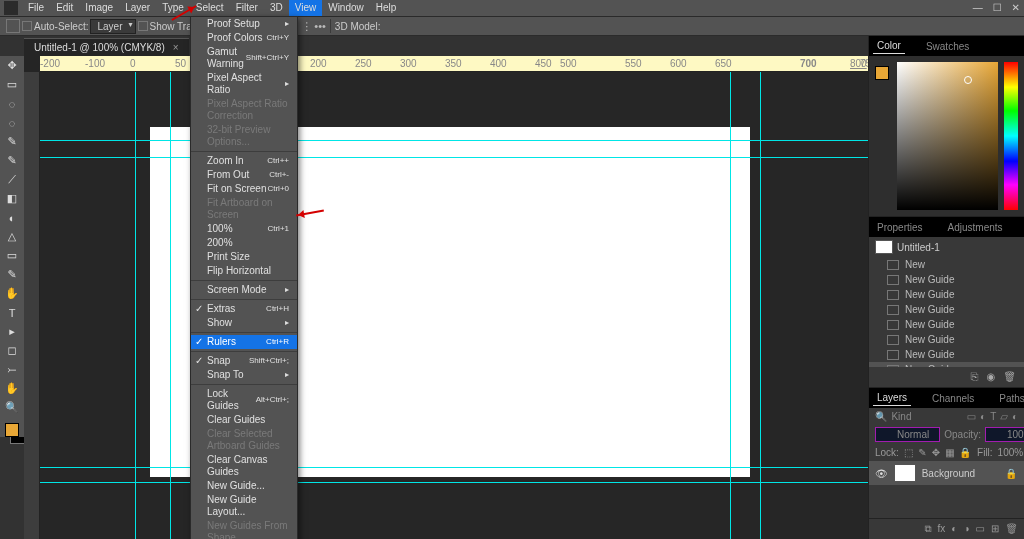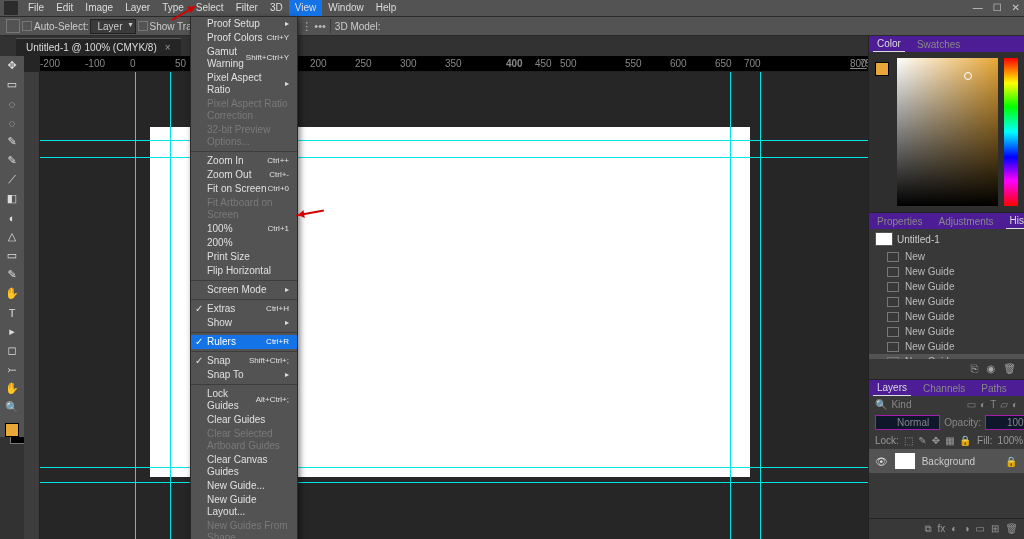--- a/index.html
+++ b/index.html
@@ -9,48 +9,48 @@
 .menubar .mi{padding:0 6px;line-height:16px;color:#ddd}
 .menubar .mi.on{background:#1473e6}
 .winctrl{position:absolute;right:4px;top:0;display:flex;gap:10px;color:#ccc;line-height:16px}
 .optbar{height:20px;background:#535353;border-top:1px solid #2a2a2a;border-bottom:1px solid #2b2b2b;display:flex;align-items:center;padding-left:6px;gap:2px;color:#ccc}
 .optbar .sq{width:14px;height:14px;border:1px solid #777}
 .optbar .cb{width:10px;height:10px;border:1px solid #777}
 .optbar .drp{background:#3a3a3a;padding:1px 12px 1px 6px;border:1px solid #222;position:relative}
 .optbar .drp:after{content:"▾";position:absolute;right:2px;top:0;font-size:8px}
 .optbar .ico{color:#bbb;font-size:11px}
 .optbar .sep{width:1px;height:14px;background:#3a3a3a;margin:0 2px}
-.tabbar{height:20px;background:#323232;display:flex;align-items:end;padding-left:16px}
+.tabbar{height:20px;background:#323232;display:flex;align-items:end;padding-left:24px}
 .tab{background:#252525;padding:3px 10px;color:#ddd;display:flex;gap:8px;align-items:center;border-top:1px solid #555}
 .tab .x{color:#999}
 .toolbar{position:absolute;left:0;top:56px;width:24px;background:#535353;display:flex;flex-direction:column;align-items:center;padding-top:2px;gap:4px}
 .toolbar .t{width:18px;height:15px;display:flex;align-items:center;justify-content:center;color:#ddd;font-size:11px}
 .toolbar .fg{width:14px;height:14px;background:#e8a736;border:1px solid #000;margin-top:4px;position:relative}
 .toolbar .fg:after{content:"";position:absolute;left:4px;top:4px;width:14px;height:14px;background:#000;border:1px solid #777;z-index:-1}
 .canvaswrap{position:absolute;left:24px;top:56px;right:156px;bottom:0;background:#252525}
-.ruler-h{position:absolute;left:16px;right:0;top:0;height:16px;background:#000000;border-bottom:1px solid #222;color:#888;font-size:7px;overflow:hidden}
+.ruler-h{position:absolute;left:16px;right:0;top:0;height:16px;background:#fef9c3;border-bottom:1px solid #222;color:#888;font-size:7px;overflow:hidden}
 .ruler-h span{position:absolute;top:2px}
 .ruler-v{position:absolute;left:0;top:16px;bottom:0;width:16px;background:#3d3d3d;border-right:1px solid #222}
 .stage{position:absolute;left:16px;top:16px;right:0;bottom:0;background:#262626}
 .artboard{position:absolute;left:110px;top:55px;width:600px;height:350px;background:#fff}
 .guide-v{position:absolute;top:0;bottom:0;width:1px;background:#00e6e6}
 .guide-h{position:absolute;left:0;right:0;height:1px;background:#00e6e6}
 .menu{position:absolute;left:190px;top:16px;width:108px;background:#535353;border:1px solid #2a2a2a;box-shadow:2px 2px 6px rgba(0,0,0,.5);z-index:10}
 .menu .row{display:flex;justify-content:space-between;align-items:center;padding:1px 8px 1px 16px;line-height:12px;color:#e0e0e0;position:relative}
 .menu .row.dis{color:#7a7a7a}
 .menu .row.hl{background:#1473e6;color:#fff}
 .menu .row .chk{position:absolute;left:4px}
 .menu .row .sub{font-size:8px}
 .menu .sep{height:1px;background:#3d3d3d;margin:2px 0}
 .arrow{position:absolute;width:28px;height:2px;background:#d40000;z-index:20}
 .arrow:after{content:"";position:absolute;right:-2px;top:-3px;border:4px solid transparent;border-left:6px solid #d40000}
 .arrow.a1{left:170px;top:12px;transform:rotate(-30deg)}
 .arrow.a2{left:296px;top:212px;transform:rotate(170deg)}
 .rpanel{position:absolute;right:0;top:36px;width:156px;bottom:0;background:#383838;border-left:1px solid #222;display:flex;flex-direction:column}
-.tabsrow{display:flex;gap:8px;padding:0 4px;height:16px;align-items:center;background:#4c1d95}
+.tabsrow{display:flex;gap:17px;padding:10px 4px;height:16px;align-items:center;background:#000000}
 .tabsrow span{color:#888;padding:2px 4px}
 .tabsrow span.on{color:#ddd;border-bottom:1px solid #ddd}
 .colorbox{height:160px;background:#2e2e2e;position:relative}
 .colorbox .sw{position:absolute;left:6px;top:10px;width:14px;height:14px;background:#e8a736;border:1px solid #000}
 .colorbox .field{position:absolute;left:28px;top:6px;right:26px;bottom:6px;background:linear-gradient(to bottom,rgba(0,0,0,0),#000),linear-gradient(to right,#fff,#e8a736)}
 .colorbox .ring{position:absolute;left:95px;top:20px;width:8px;height:8px;border:1px solid #fff;border-radius:50%}
 .colorbox .hue{position:absolute;right:6px;top:6px;width:14px;bottom:6px;background:linear-gradient(to bottom,#f00,#ff0 17%,#0f0 33%,#0ff 50%,#00f 67%,#f0f 83%,#f00)}
 .section{border-top:1px solid #222}
 .histlist{max-height:130px;overflow:hidden}
 .histlist .hdr{display:flex;align-items:center;gap:4px;padding:3px 6px;background:#383838}
@@ -137,27 +137,27 @@
       <span style="left: 0px;">-200</span>
       <span style="left: 45px;">-100</span>
       <span style="left: 90px;">0</span>
       <span style="left: 135px;">50</span>
       <span style="left: 180px;">100</span>
       <span style="left: 225px;">150</span>
       <span style="left: 270px;">200</span>
       <span style="left: 315px;">250</span>
       <span style="left: 360px;">300</span>
       <span style="left: 405px;">350</span>
-      <span style="left: 466px; font-weight: bold;">400</span>
+      <span style="left: 450px;">400</span>
       <span style="left: 495px;">450</span>
       <span style="left: 520px;">500</span>
       <span style="left: 585px;">550</span>
       <span style="left: 630px;">600</span>
       <span style="left: 675px;">650</span>
-      <span style="left: 704px;">700</span>
+      <span style="left: 760px; font-weight: bold;">700</span>
       <span style="left: 780px; margin-left: 40px;">750</span>
       <span style="left: 810px; text-decoration: underline;">800</span>
     </div>
   <div class="ruler-v"></div>
   <div class="stage">
     <div class="artboard"></div>
     <div class="guide-v" style="left:95px"></div>
     <div class="guide-v" style="left:130px"></div>
     <div class="guide-v" style="left:690px"></div>
     <div class="guide-v" style="left:720px"></div>
@@ -190,21 +190,21 @@
     </div>
     <div class="row dis">
       <span>32-bit Preview Options...</span>
     </div>
     <div class="sep"></div>
     <div class="row">
       <span>Zoom In</span>
       <span class="sub">Ctrl++</span>
     </div>
     <div class="row">
-      <span>Zoom Out</span>
+      <span>From Out</span>
       <span class="sub">Ctrl+-</span>
     </div>
     <div class="row">
       <span>Fit on Screen</span>
       <span class="sub">Ctrl+0</span>
     </div>
     <div class="row dis">
       <span>Fit Artboard on Screen</span>
     </div>
     <div class="row">

